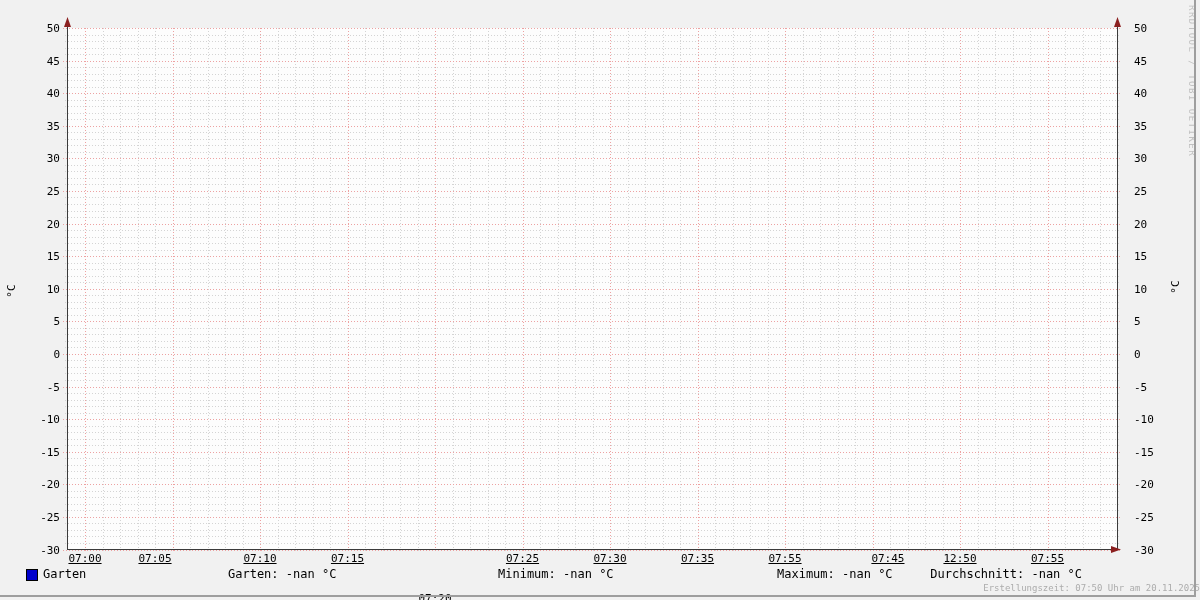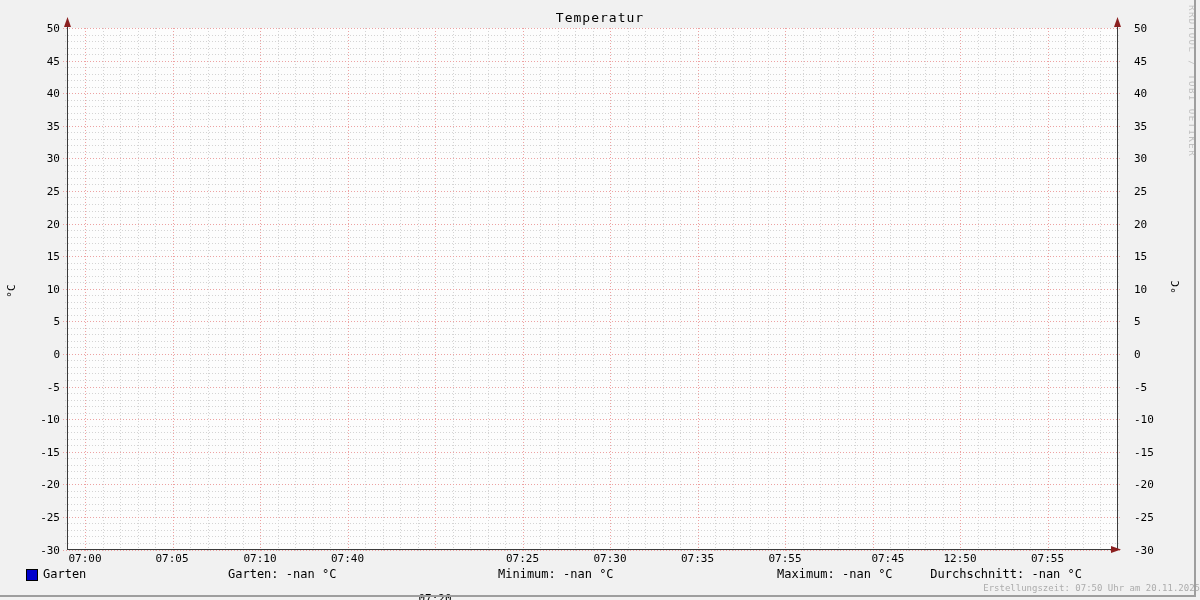--- a/index.html
+++ b/index.html
@@ -62,20 +62,21 @@
     font-size: 11px;
     line-height: 13px;
     color: #000;
   }
   .xtick {
     position: absolute;
     top: 552px; width: 64px;
     text-align: center;
     font-size: 11px;
     color: #000;
+    text-decoration: underline;
   }
   .legend-row {
     position: absolute;
     left: 0; top: 567px; width: 1100px; height: 16px;
     font-size: 12px;
   }
   .legend-swatch {
     position: absolute;
     left: 26px; top: 2px;
     width: 10px; height: 10px;
@@ -254,21 +255,20 @@
       <line x1="960.5" y1="28" x2="960.5" y2="553" stroke="#eda2a2" stroke-width="1" stroke-dasharray="1,2" shape-rendering="crispEdges"></line>
       <line x1="1048.5" y1="28" x2="1048.5" y2="553" stroke="#eda2a2" stroke-width="1" stroke-dasharray="1,2" shape-rendering="crispEdges"></line>
       <line x1="67.5" y1="20" x2="67.5" y2="549.5" stroke="#3a3a3a" stroke-width="1" shape-rendering="crispEdges"></line>
       <line x1="1117.5" y1="20" x2="1117.5" y2="549.5" stroke="#3a3a3a" stroke-width="1" shape-rendering="crispEdges"></line>
       <line x1="67" y1="549.5" x2="1112" y2="549.5" stroke="#3a3a3a" stroke-width="1" shape-rendering="crispEdges"></line>
       <polygon points="64,27 71,27 67.5,17" fill="#8b1f1f"></polygon>
       <polygon points="1114,27 1121,27 1117.5,17" fill="#8b1f1f"></polygon>
       <polygon points="1111,546 1111,553 1121,549.5" fill="#8b1f1f"></polygon>
     </svg>
 
-  <div class="chart-title">Temperatur</div>
 
   <div class="watermark">RRDTOOL / TOBI OETIKER</div>
 
   <div id="unit-left" class="unit-label">°C</div>
   <div id="unit-right" class="unit-label">°C</div>
 
   <div id="tick-labels">
       <div class="ytick-left" style="top: 22px;">50</div>
       <div class="ytick-right" style="top: 22px;">50</div>
       <div class="ytick-left" style="top: 55px;">45</div>
@@ -297,23 +297,23 @@
       <div class="ytick-right" style="top: 413px;">-10</div>
       <div class="ytick-left" style="top: 446px;">-15</div>
       <div class="ytick-right" style="top: 446px;">-15</div>
       <div class="ytick-left" style="top: 478px;">-20</div>
       <div class="ytick-right" style="top: 478px;">-20</div>
       <div class="ytick-left" style="top: 511px;">-25</div>
       <div class="ytick-right" style="top: 511px;">-25</div>
       <div class="ytick-left" style="top: 544px;">-30</div>
       <div class="ytick-right" style="top: 544px;">-30</div>
       <div class="xtick" style="left: 53px;">07:00</div>
-      <div class="xtick" style="left: 140px;">07:05</div>
+      <div class="xtick" style="left: 123px;">07:05</div>
       <div class="xtick" style="left: 228px;">07:10</div>
-      <div class="xtick" style="left: 315.5px;">07:40</div>
+      <div class="xtick" style="left: 315.5px;">07:15</div>
       <div class="xtick" style="left: 403px; margin-top: 40px;">07:20</div>
       <div class="xtick" style="left: 490.5px;">07:25</div>
       <div class="xtick" style="left: 578px;">07:30</div>
       <div class="xtick" style="left: 665.5px;">07:35</div>
       <div class="xtick" style="left: 753px;">07:55</div>
       <div class="xtick" style="left: 840.5px; text-align: right;">07:45</div>
       <div class="xtick" style="left: 928px;">12:50</div>
       <div class="xtick" style="left: 1015.5px;">07:55</div>
     </div>
 

